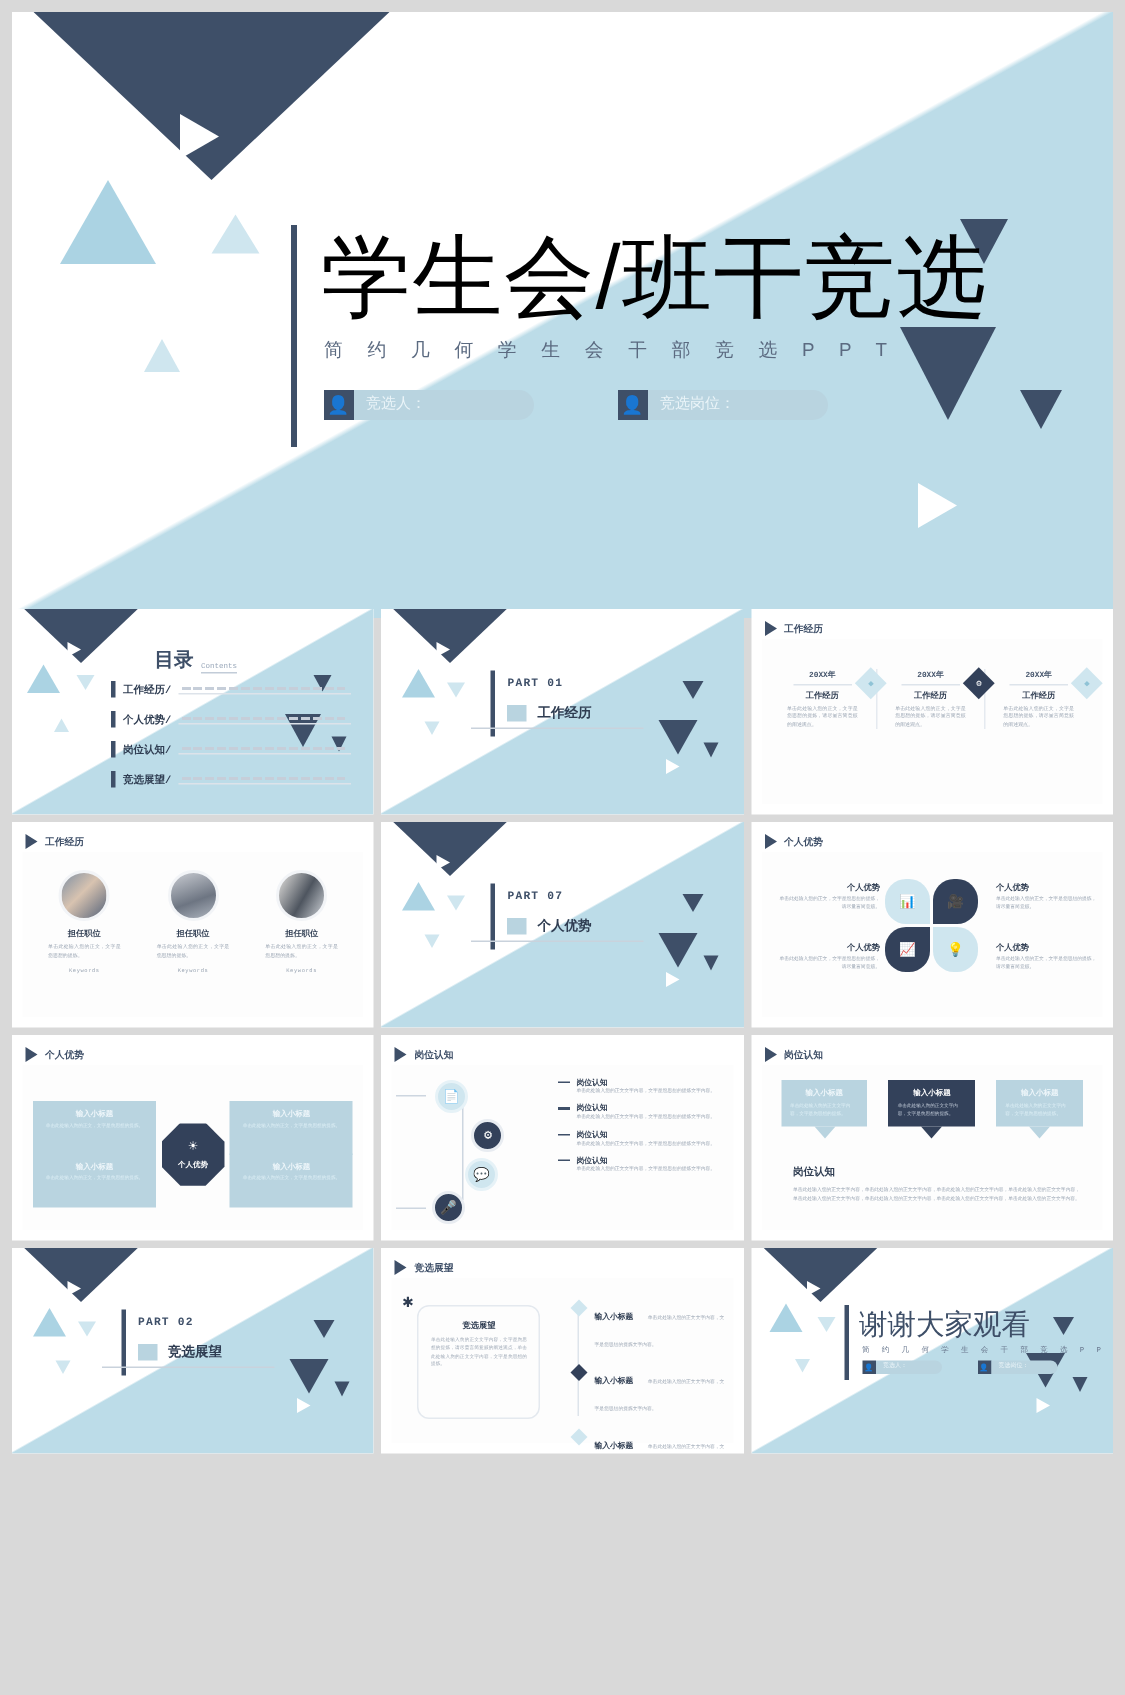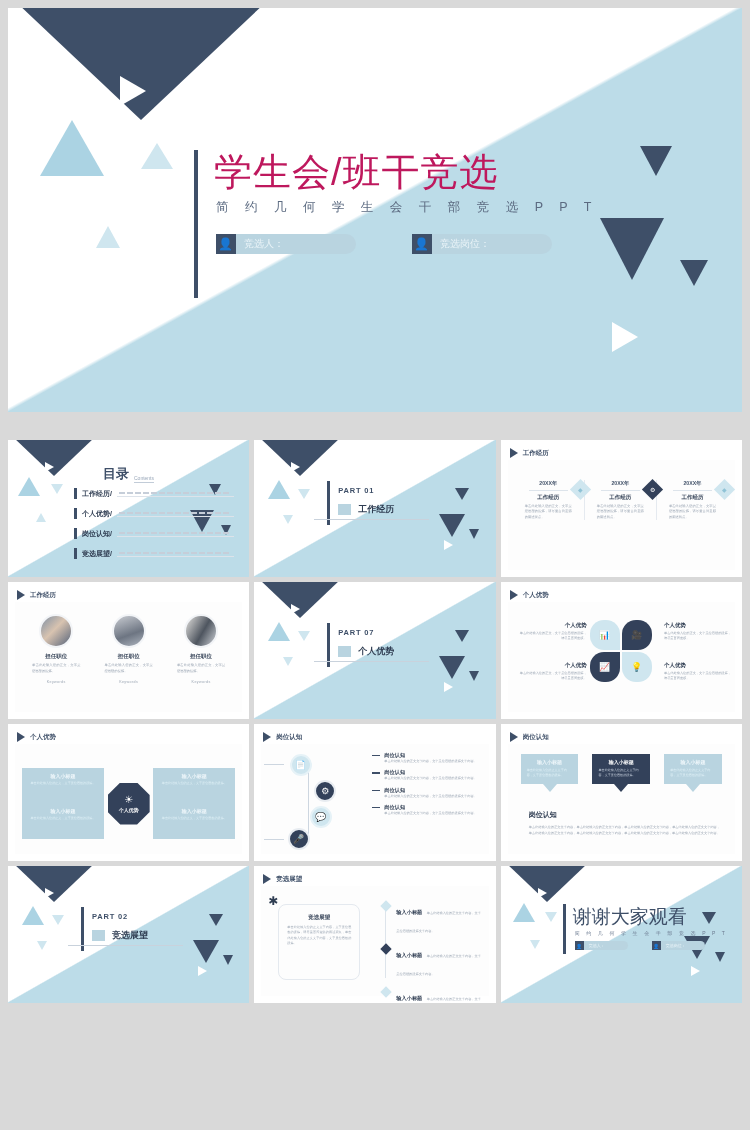--- a/index.html
+++ b/index.html
@@ -35,21 +35,21 @@
   }
   .hero-title-wrap {
     position: absolute; left: 186px; top: 142px; width: 430px;
   }
   .title-bar {
     position: absolute; left: 0; top: 0; width: 4px; height: 148px;
     background: #3e4f68;
   }
   .hero-title {
     margin-left: 20px;
-    font-size: 38px; letter-spacing: 1px; color: #be185d;
+    font-size: 60px; letter-spacing: 1px; color: #000000;
     font-weight: 400; line-height: 1.18; white-space: nowrap;
   }
   .hero-sub {
     margin-left: 22px; margin-top: 4px;
     font-size: 12.5px; letter-spacing: 6.5px; color: #5b6a80;
     white-space: nowrap;
   }
   .hero-pills { margin-left: 22px; margin-top: 18px; display: flex; gap: 56px; }
   .pill { display: flex; align-items: center; }
   .pill-ico {
@@ -59,22 +59,22 @@
   }
   .pill-txt {
     height: 20px; min-width: 120px; background: #b9d4e0;
     color: #eaf4f8; font-size: 10px; line-height: 20px;
     padding: 0 14px 0 8px; border-radius: 0 10px 10px 0;
     white-space: nowrap;
   }
 
   
   .grid {
-    position: absolute; left: 8px; top: 440px;
-    width: 734px; display: flex; flex-wrap: wrap; gap: 5px;
+    position: absolute; left: 8px; top: 406px;
+    width: 734px; display: flex; flex-wrap: wrap; gap: 5px; font-family: Liberation Mono, monospace;
   }
   .slide {
     position: relative; width: 241.33px; height: 137px;
     background: #fff; overflow: hidden; flex: none;
   }
   .s-wedge {
     position: absolute; inset: 0;
     background: linear-gradient(to bottom right, transparent 49.5%, #bcdce8 50%);
   }
   .s-navy {

